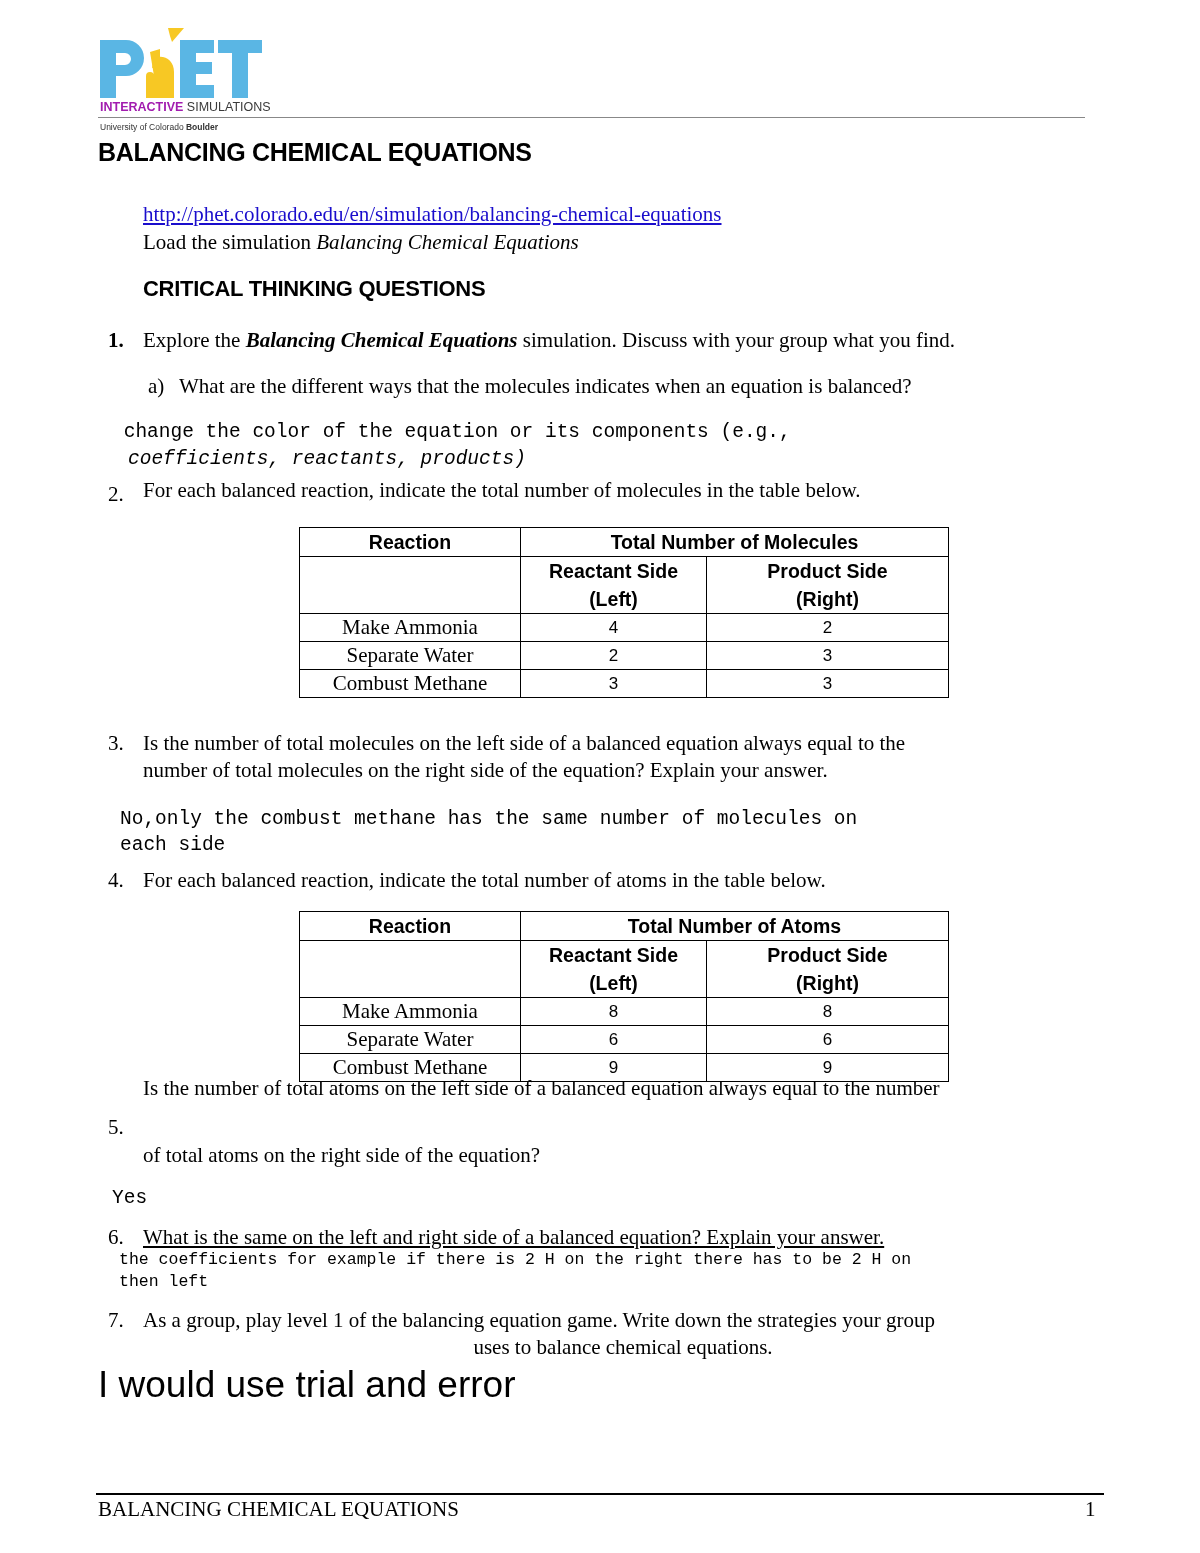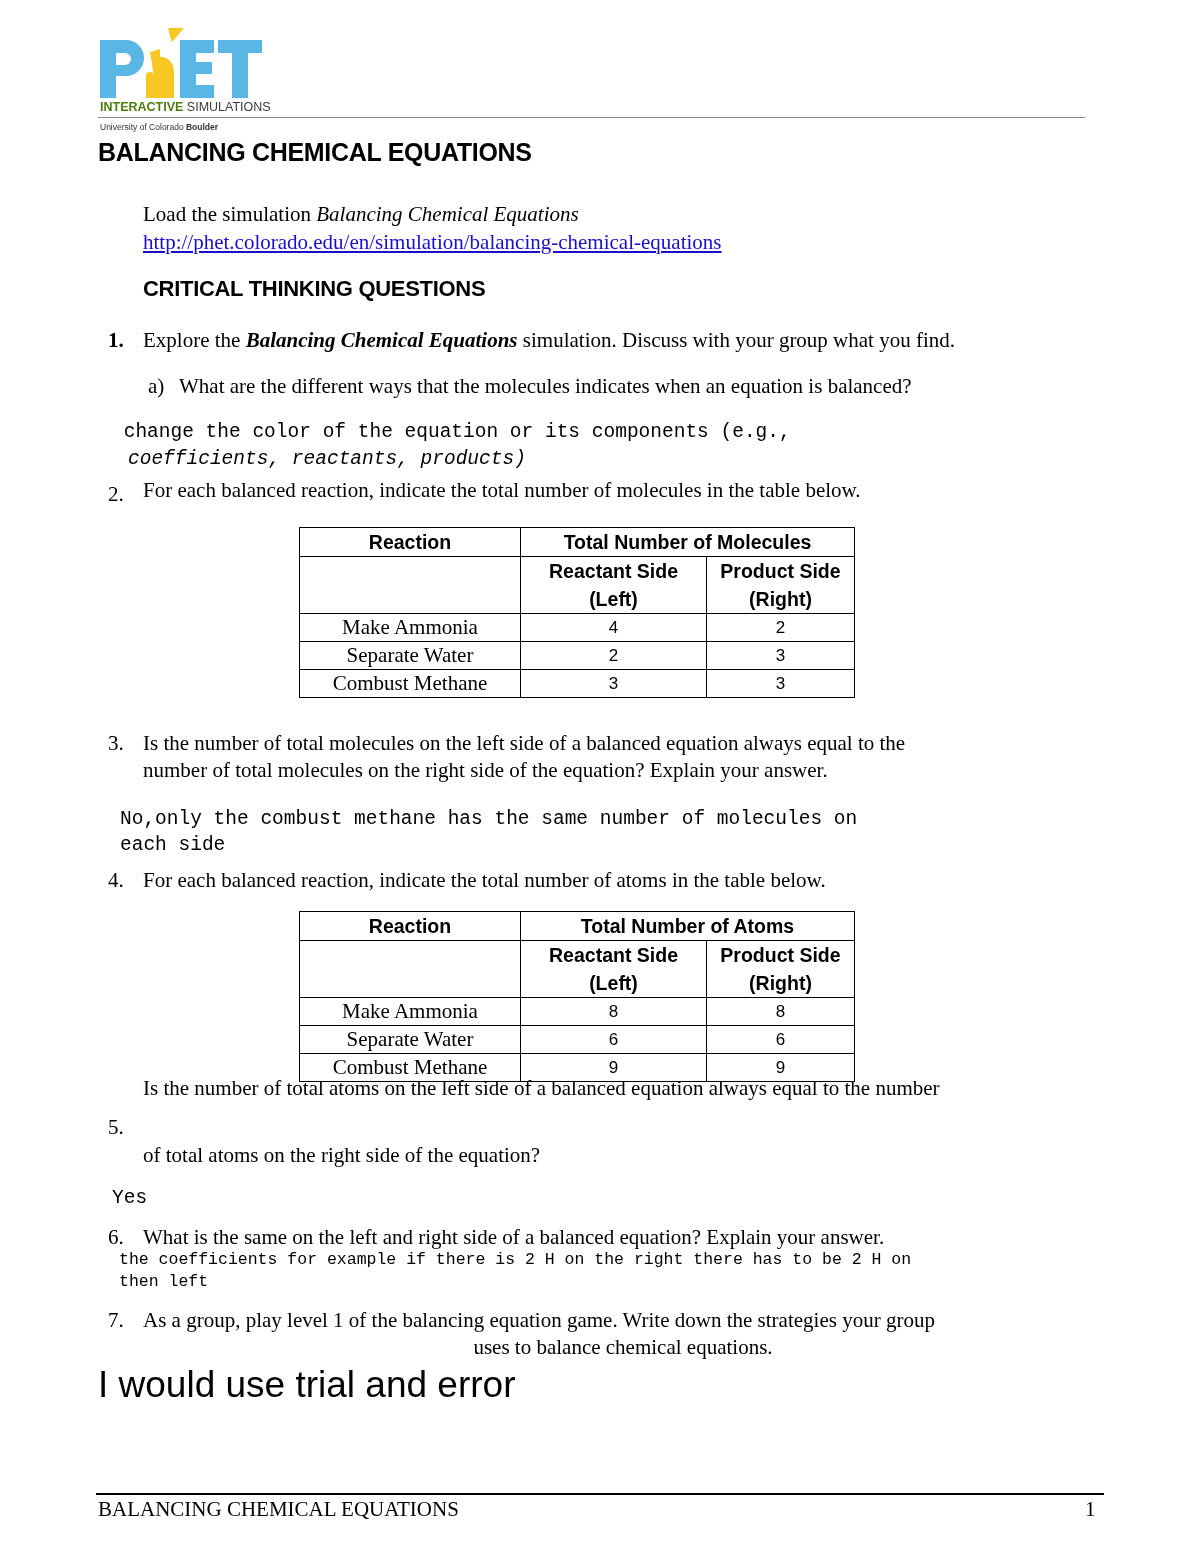--- a/index.html
+++ b/index.html
@@ -5,36 +5,36 @@
   html, body { margin: 0; padding: 0; background: #ffffff; }
   body { width: 1200px; height: 1553px; position: relative; overflow: hidden; color: #000; }
   .serif { font-family: "Liberation Serif", "DejaVu Serif", serif; }
   .mono { font-family: "Liberation Mono", "DejaVu Sans Mono", monospace; }
   .abs { position: absolute; }
 
   
   .logo { left: 98px; top: 28px; width: 170px; height: 105px; }
   .logo-letters { position: absolute; left: 0; top: 0; font-family: "Liberation Sans", sans-serif; font-weight: bold; font-size: 78px; line-height: 78px; letter-spacing: -2px; color: #5ab6e4; }
   .logo-sub { position: absolute; left: 2px; top: 72px; font-family: "Liberation Sans", sans-serif; font-size: 12.5px; color: #3a3a3a; white-space: nowrap; }
-  .logo-sub b { font-weight: 800; color: #4d7c0f; }
+  .logo-sub b { font-weight: 800; color: #a21caf; }
   .logo-uni { position: absolute; left: 2px; top: 94px; font-family: "Liberation Sans", sans-serif; font-size: 8.5px; color: #333; white-space: nowrap; }
   .logo-uni b { font-weight: bold; }
   .logo-rule { left: 98px; top: 117px; width: 987px; height: 1px; background: #888; }
 
   .h-main { left: 98px; top: 138px; font-family: "Liberation Sans", sans-serif; font-weight: bold; font-size: 25px; letter-spacing: -0.3px; }
   .intro { left: 143px; top: 200px; font-size: 21px; line-height: 28px; }
   .link { color: #1a0dcc; text-decoration: underline; }
   .h-sub { left: 143px; top: 276px; font-family: "Liberation Sans", sans-serif; font-weight: bold; font-size: 22px; letter-spacing: -0.3px; }
 
   .q { font-size: 21px; line-height: 28px; }
   .qnum { position: absolute; left: 108px; }
   .qtext { position: absolute; left: 143px; width: 960px; }
   .ans { font-size: 19.5px; line-height: 27px; white-space: pre; margin-top: 20px; }
 
-  table.t { position: absolute; border-collapse: collapse; left: 299px; width: 556px; }
+  table.t { position: absolute; border-collapse: collapse; left: 299px; width: 650px; }
   table.t td { border: 1.5px solid #000; text-align: center; padding: 0; }
   table.t .hd { font-family: "Liberation Sans", sans-serif; font-weight: bold; font-size: 19.5px; line-height: 28px; }
   table.t .rn { font-family: "Liberation Serif", serif; font-size: 21px; line-height: 27px; }
   table.t .nv { font-family: "Liberation Sans", sans-serif; font-size: 17px; line-height: 27px; }
 
   .big-ans { left: 98px; top: 1350px; font-family: "Liberation Sans", sans-serif; font-size: 37px; line-height: 70px; }
 
   .foot-rule { left: 96px; top: 1493px; width: 1008px; height: 1.5px; background: #000; }
   .foot-left { left: 98px; top: 1497px; font-size: 21px; }
   .foot-right { left: 1085px; top: 1497px; font-size: 21px; }
@@ -59,22 +59,22 @@
     </svg>
   </div>
   <div class="logo-sub"><b>INTERACTIVE</b><span> SIMULATIONS</span></div>
   <div class="logo-uni"><span>University of Colorado </span><b>Boulder</b></div>
 </div>
 <div class="abs logo-rule"></div>
 
 <div class="abs h-main">BALANCING CHEMICAL EQUATIONS</div>
 
 <div class="abs intro serif">
+  <div><a class="link">http://phet.colorado.edu/en/simulation/balancing-chemical-equations</a></div>
   <div><span>Load the simulation </span><i>Balancing Chemical Equations</i></div>
-  <div><a class="link">http://phet.colorado.edu/en/simulation/balancing-chemical-equations</a></div>
 </div>
 
 <div class="abs h-sub">CRITICAL THINKING QUESTIONS</div>
 
 <div class="q serif">
   <div class="qnum abs" style="top:326px; font-weight:bold;">1.</div>
   <div class="qtext abs" style="top:326px;"><span>Explore the </span><b><i>Balancing Chemical Equations</i></b><span> simulation. Discuss with your group what you find.</span></div>
   <div class="abs" style="left:148px; top:372px;">a)</div>
   <div class="abs" style="left:179px; top:372px; width:920px;">What are the different ways that the molecules indicates when an equation is balanced?</div>
 </div>
@@ -171,21 +171,21 @@
 
 <div class="q serif">
   <div class="qnum abs" style="top:1113px;">5.</div>
   <div class="qtext abs" style="top:1056px;margin-top:18px;">Is the number of total atoms on the left side of a balanced equation always equal to the number</div>
   <div class="qtext abs" style="top:1141px;">of total atoms on the right side of the equation?</div>
 </div>
 <div class="abs mono ans" style="left:112px; top:1165px;">Yes</div>
 
 <div class="q serif">
   <div class="qnum abs" style="top:1223px;">6.</div>
-  <div class="qtext abs" style="top:1223px;">What is the same on the left and right side of a balanced equation?  Explain your answer.</div>
+  <div class="qtext abs" style="top:1223px;text-decoration:underline;">What is the same on the left and right side of a balanced equation?  Explain your answer.</div>
 </div>
 <div class="abs mono" style="left:119px; top:1249px; font-size:16.5px; line-height:22px; white-space:pre;">the coefficients for example if there is 2 H on the right there has to be 2 H on</div>
 <div class="abs mono" style="left:119px; top:1271px; font-size:16.5px; line-height:22px; white-space:pre;">then left</div>
 
 <div class="q serif">
   <div class="qnum abs" style="top:1306px;">7.</div>
   <div class="qtext abs" style="top:1306px;">As a group, play level 1 of the balancing equation game. Write down the strategies your group</div>
   <div class="qtext abs" style="top:1333px;text-align:center;">uses to balance chemical equations.</div>
 </div>
 <div class="abs big-ans">I would use trial and error</div>

